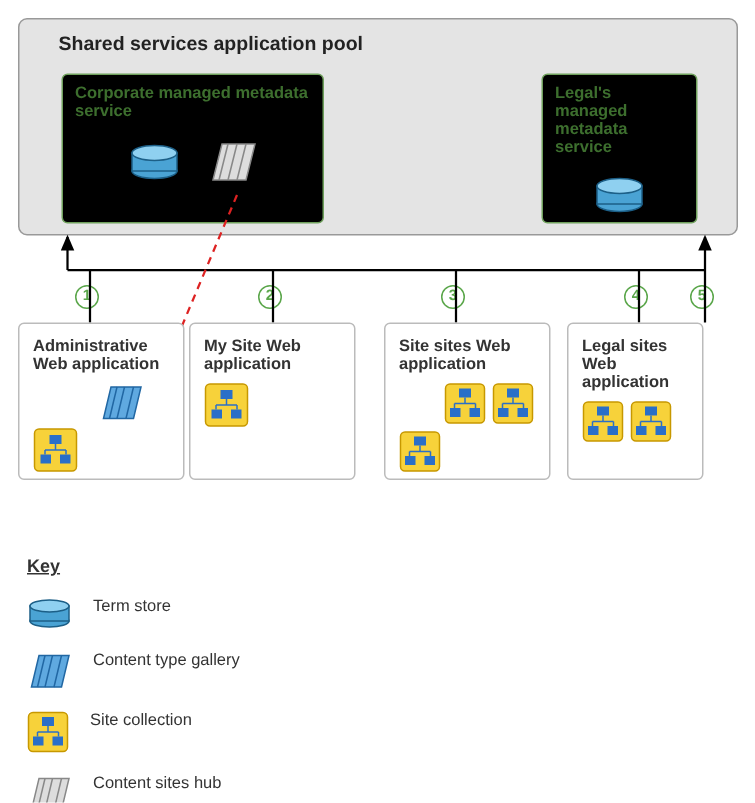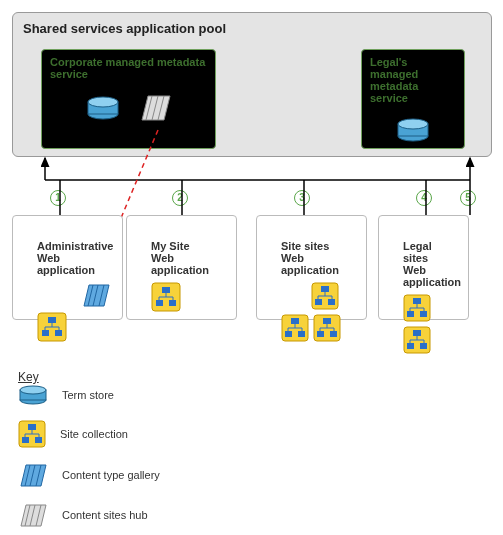--- a/index.html
+++ b/index.html
@@ -1,34 +1,34 @@
 <!DOCTYPE html>
 <html><head>
 <meta charset="utf-8">
 <style>
 *{margin:0;padding:0;box-sizing:border-box}
 body{font-family:Arial,sans-serif;font-size:11px;color:#333;width:503px;height:535px;position:relative;background:#fff}
-.pool{position:absolute;left:12px;top:12px;width:480px;height:145px;background:#e4e4e4;border:1px solid #999;border-radius:6px;padding:8px 10px}
+.pool{position:absolute;left:12px;top:12px;width:480px;height:145px;background:#e4e4e4;border:1px solid #999;border-radius:6px;padding:8px 26px}
 .pool-title{font-weight:bold;font-size:13px;color:#222}
 .svc{position:absolute;background:#000000;border:1px solid #6fa05c;border-radius:4px;padding:6px 8px}
 .svc-title{font-weight:bold;font-size:11px;color:#3d6f2e}
 .svc1{left:28px;top:36px;width:175px;height:100px}
 .svc2{left:348px;top:36px;width:104px;height:100px}
 .icons-row{display:flex;gap:18px;margin-top:12px;align-items:center;justify-content:center}
-.app{position:absolute;background:#fff;border:1px solid #bbb;border-radius:4px;padding:24px;width:111px;height:105px}
+.app{position:absolute;background:#fff;border:1px solid #bbb;border-radius:4px;padding:9px;width:111px;height:105px}
 .app1{left:12px;top:215px}
 .app2{left:126px;top:215px}
 .app3{left:256px;top:215px}
 .app4{left:378px;top:215px;width:91px}
 .app-title{font-weight:bold;font-size:11px;margin-bottom:6px}
 .app-icons{display:flex;flex-wrap:wrap;gap:4px;align-items:flex-start}
 .num{position:absolute;width:16px;height:16px;border:1.5px solid #5aa64a;border-radius:50%;color:#5aa64a;font-weight:bold;font-size:10px;text-align:center;line-height:14px;background:#fff}
 .key{position:absolute;left:18px;top:370px}
-.key-title{font-weight:normal;text-decoration:underline;font-size:12px}
-.key-row{display:flex;align-items:center;gap:14px;margin-bottom:14px}
+.key-title{font-weight:bold;text-decoration:underline;margin-bottom:14px;font-size:12px}
+.key-row{display:flex;gap:14px;margin-bottom:14px}
 svg{display:block}
 </style>
 </head>
 <body>
 
 <div class="pool">
   <div class="pool-title">Shared services application pool</div>
 
   <div class="svc svc1">
     <div class="svc-title">Corporate managed metadata service</div>
@@ -218,46 +218,46 @@
       <svg width="30" height="22">
           <ellipse cx="15" cy="16" rx="13" ry="4" fill="#4aa3d4" stroke="#1c5f87"></ellipse>
           <rect x="2" y="6" width="26" height="10" fill="#4aa3d4" stroke="#1c5f87"></rect>
           <ellipse cx="15" cy="6" rx="13" ry="4" fill="#8fd0f0" stroke="#1c5f87"></ellipse>
         </svg>
     </span>
     <span>Term store</span>
   </div>
   <div class="key-row">
     <span>
-      <svg width="28" height="28">
-          <rect x="1" y="1" width="26" height="26" rx="3" fill="#f7d23a" stroke="#c79800"></rect>
-          <rect x="10" y="4" width="8" height="6" fill="#2a6fc8"></rect>
-          <rect x="4" y="17" width="7" height="6" fill="#2a6fc8"></rect>
-          <rect x="17" y="17" width="7" height="6" fill="#2a6fc8"></rect>
-          <line x1="14" y1="10" x2="14" y2="14" stroke="#2a6fc8"></line>
-          <line x1="7" y1="17" x2="7" y2="14" stroke="#2a6fc8"></line>
-          <line x1="21" y1="17" x2="21" y2="14" stroke="#2a6fc8"></line>
-          <line x1="7" y1="14" x2="21" y2="14" stroke="#2a6fc8"></line>
-        </svg>
-    </span>
-    <span>Site collection</span>
-  </div>
-  <div class="key-row">
-    <span>
       <svg width="30" height="26">
           <path d="M3 24 L8 3 H28 L23 24 Z" fill="#5fa9e0" stroke="#2167a3"></path>
           <line x1="12" y1="3" x2="7" y2="24" stroke="#2167a3"></line>
           <line x1="17" y1="3" x2="12" y2="24" stroke="#2167a3"></line>
           <line x1="23" y1="3" x2="18" y2="24" stroke="#2167a3"></line>
         </svg>
     </span>
     <span>Content type gallery</span>
   </div>
   <div class="key-row">
     <span>
+      <svg width="28" height="28">
+          <rect x="1" y="1" width="26" height="26" rx="3" fill="#f7d23a" stroke="#c79800"></rect>
+          <rect x="10" y="4" width="8" height="6" fill="#2a6fc8"></rect>
+          <rect x="4" y="17" width="7" height="6" fill="#2a6fc8"></rect>
+          <rect x="17" y="17" width="7" height="6" fill="#2a6fc8"></rect>
+          <line x1="14" y1="10" x2="14" y2="14" stroke="#2a6fc8"></line>
+          <line x1="7" y1="17" x2="7" y2="14" stroke="#2a6fc8"></line>
+          <line x1="21" y1="17" x2="21" y2="14" stroke="#2a6fc8"></line>
+          <line x1="7" y1="14" x2="21" y2="14" stroke="#2a6fc8"></line>
+        </svg>
+    </span>
+    <span>Site collection</span>
+  </div>
+  <div class="key-row">
+    <span>
       <svg width="30" height="26">
           <path d="M3 24 L8 3 H28 L23 24 Z" fill="#ddd" stroke="#888"></path>
           <line x1="12" y1="3" x2="7" y2="24" stroke="#888"></line>
           <line x1="17" y1="3" x2="12" y2="24" stroke="#888"></line>
           <line x1="23" y1="3" x2="18" y2="24" stroke="#888"></line>
         </svg>
     </span>
     <span>Content sites hub</span>
   </div>
 </div>

